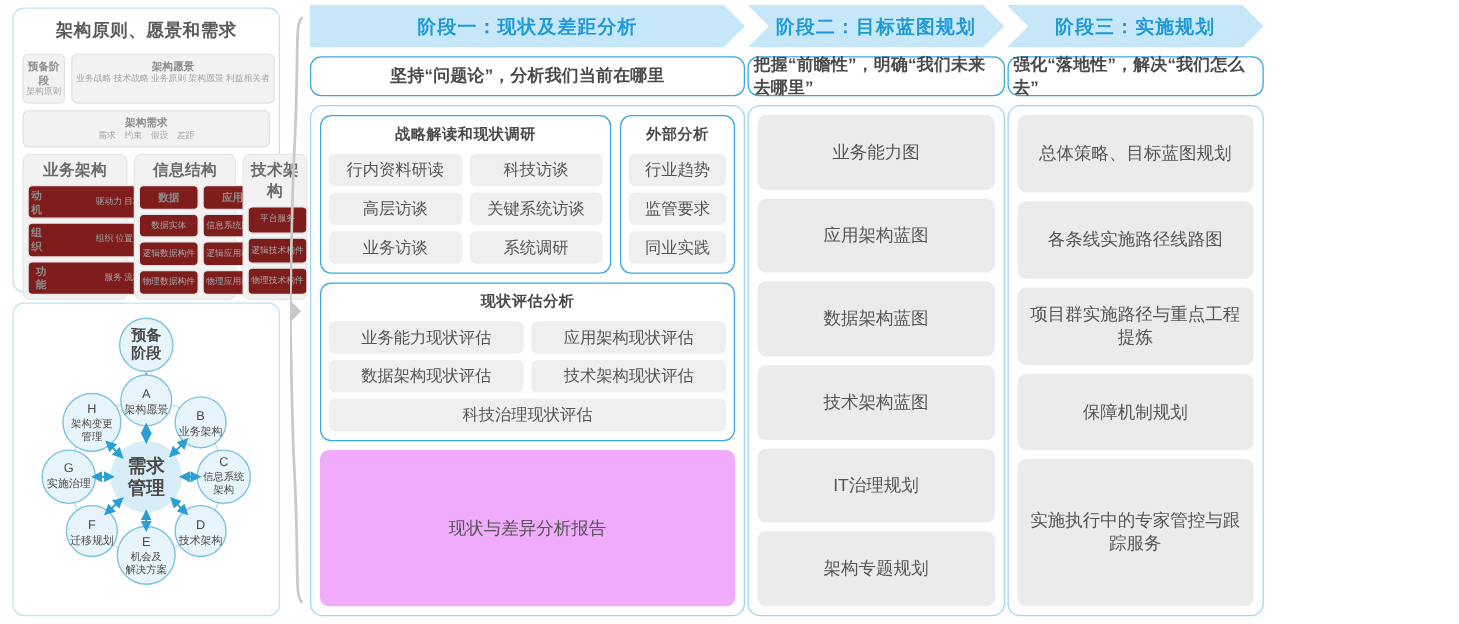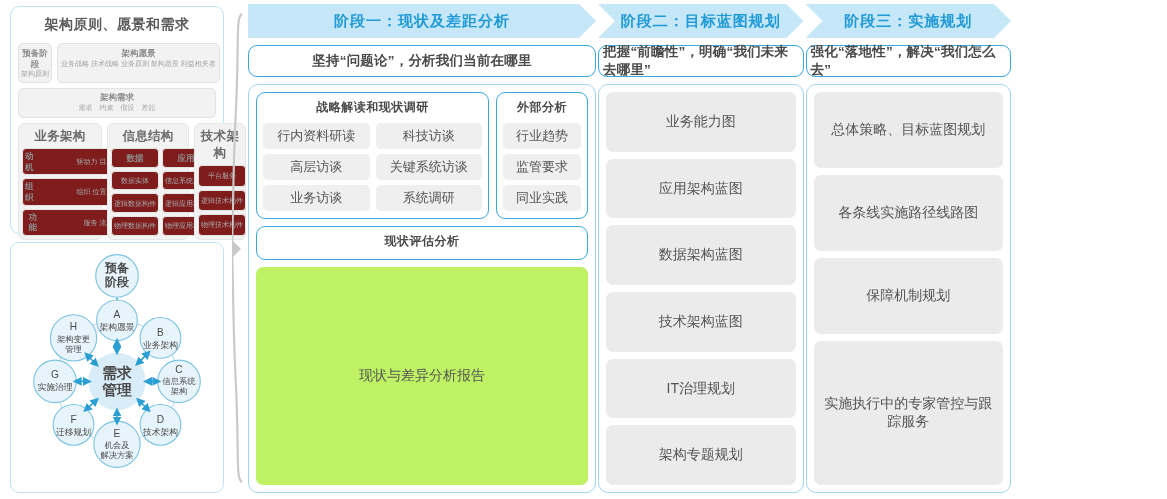--- a/index.html
+++ b/index.html
@@ -31,21 +31,21 @@
   .tg-box {
     background: #f2f2f2; border: 1px solid #e2e2e2; border-radius: 5px;
     color: #9a9a9a;
   }
   .tg-row { display: flex; gap: 5px; }
   .tg-head { font-size: 8.5px; font-weight: bold; color: #8d8d8d; text-align: center; line-height: 1.25; }
   .tg-sub  { font-size: 7px; color: #a6a6a6; text-align: center; line-height: 1.3; white-space: nowrap; }
 
   .tg-prep { width: 54px; padding: 4px 2px; }
   .tg-vision { flex: 1; padding: 4px 3px; }
-  .tg-req { padding: 4px 3px; margin-top: 0; font-family: Liberation Mono, monospace; }
+  .tg-req { padding: 4px 3px; margin-top: 0; }
 
   .tg-three { display: flex; gap: 5px; flex: 1 1 auto; }
   .tg-pillar { background: #f2f2f2; border: 1px solid #e6e6e6; border-radius: 6px; padding: 3px; display: flex; flex-direction: column; }
   .tg-pillar-title { text-align: center; font-size: 12.5px; font-weight: bold; color: #6b6b6b; padding: 1px 0 3px; letter-spacing: .3px;}
   .tg-pillar-body { display: flex; gap: 3px; flex: 1; }
   .tg-colstack { display: flex; flex-direction: column; gap: 3px; flex: 1; }
   .tg-cell {
     background: #7f1d1d; border: 1px solid #e4e4e4; border-radius: 4px;
     padding: 2px 2px; flex: 1; display: flex; 
     align-items: center; justify-content: center; gap: 43px;
@@ -112,21 +112,21 @@
   .chip {
     background: #efefef; border-radius: 5px; height: 26px;
     display: flex; align-items: center; justify-content: center;
     font-size: 13px; color: #555; white-space: nowrap;
   }
   .grp-strategy { flex: 1 1 auto; }
   .grp-external { flex: 0 0 92px; }
   .chip-wide { grid-column: 1 / -1; }
 
   .report-chip {
-    background: #bef264; border-radius: 7px; flex: 1 1 auto;
+    background: #f0abfc; border-radius: 7px; flex: 1 1 auto;
     display: flex; align-items: center; justify-content: center;
     font-size: 14px; color: #555;
   }
 
   
   .tile-list { display: flex; flex-direction: column; gap: 7px; flex: 1 1 auto; }
   .tile {
     background: #ebebeb; border-radius: 7px; flex: 1 1 0;
     display: flex; align-items: center; justify-content: center;
     font-size: 14px; color: #555; text-align: center; padding: 0 6px;
@@ -349,20 +349,27 @@
             <div class="grp-grid1">
               <div class="chip">行业趋势</div>
               <div class="chip">监管要求</div>
               <div class="chip">同业实践</div>
             </div>
           </div>
         </div>
 
         <div class="grp">
           <div class="grp-title">现状评估分析</div>
+          <div class="grp-grid2">
+            <div class="chip">业务能力现状评估</div>
+            <div class="chip">应用架构现状评估</div>
+            <div class="chip">数据架构现状评估</div>
+            <div class="chip">技术架构现状评估</div>
+            <div class="chip chip-wide">科技治理现状评估</div>
+          </div>
         </div>
 
         <div class="report-chip">现状与差异分析报告</div>
       </div>
     </div>
 
     <div class="phase">
       <div class="phase-banner arrow">
         <div class="bg"></div>
         <div class="txt">阶段二：目标蓝图规划</div>
@@ -383,20 +390,21 @@
     <div class="phase">
       <div class="phase-banner arrow">
         <div class="bg"></div>
         <div class="txt">阶段三：实施规划</div>
       </div>
       <div class="phase-sub">强化“落地性”，解决“我们怎么去”</div>
       <div class="phase-body">
         <div class="tile-list">
           <div class="tile">总体策略、目标蓝图规划</div>
           <div class="tile">各条线实施路径线路图</div>
+          <div class="tile">项目群实施路径与重点工程提炼</div>
           <div class="tile">保障机制规划</div>
           <div class="tile tall">实施执行中的专家管控与跟踪服务</div>
         </div>
       </div>
     </div>
 
   </div>
 </div>
 
 </body></html>

